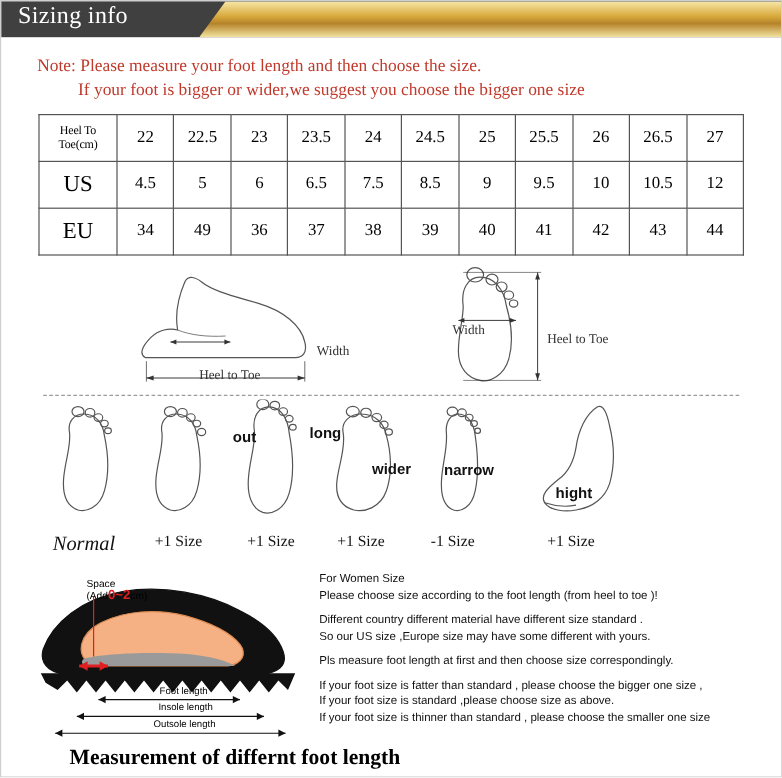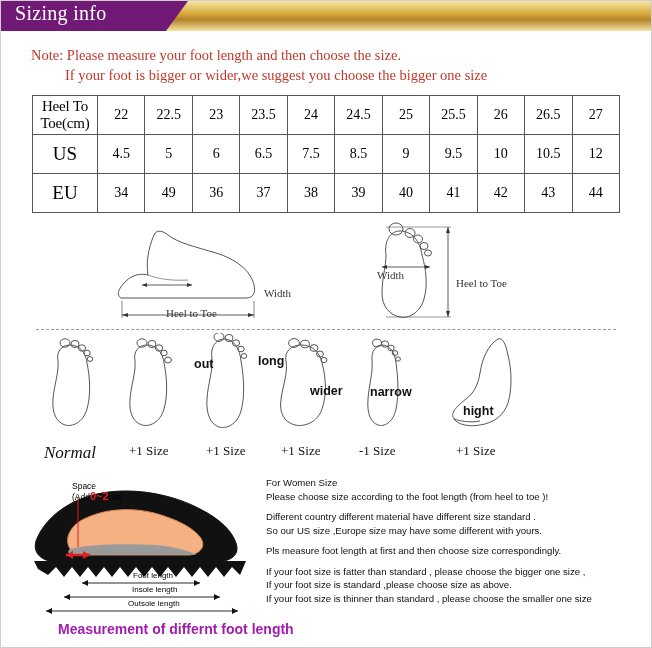--- a/index.html
+++ b/index.html
@@ -21,21 +21,21 @@
     height: 648px;
     box-sizing: border-box;
     border: 1px solid #cfcfcf;
     overflow: hidden;
   }
 
   
   .banner {
     position: relative;
     height: 30px;
-    background: #701a75;
+    background: #404040;
     overflow: hidden;
   }
   .banner .gold {
     position: absolute;
     top: 0;
     left: 165px;
     width: 487px;
     height: 30px;
     background: linear-gradient(180deg, #f7e7a8 0%, #d8a93c 42%, #b5832a 62%, #f3e3a0 100%);
     clip-path: polygon(22px 0, 487px 0, 487px 30px, 0 30px);
@@ -72,21 +72,21 @@
     text-align: center;
     height: 36px;
     font-size: 14px;
     font-family: "Liberation Serif", serif;
   }
   .size-table td.rowhead {
     width: 62px;
     font-size: 19px;
   }
   .size-table td.rowhead.small {
-    font-size: 15px;
+    font-size: 10px;
     letter-spacing: -0.2px;
     margin-left: 32px;
   }
 
   
   .diagrams {
     position: relative;
     margin: 8px auto 0 auto;
     width: 600px;
     height: 250px;
@@ -148,24 +148,24 @@
     font-size: 9.6px;
     line-height: 11.5px;
     color: #111;
   }
   .txtcol p { margin: 0 0 9px 0; }
   .txtcol p.tight { margin-bottom: 2px; }
   .measure-cap {
     position: absolute;
     left: 42px;
     top: 146px;
-    font-family: Liberation Sans, sans-serif;
+    font-family: Liberation Serif, serif;
     font-weight: bold;
-    font-size: 14px;
-    color: #a21caf;
+    font-size: 18px;
+    color: #000000;
   }
   .space-lbl {
     position: absolute;
     left: 48px;
     top: 6px;
     font-family: "Liberation Sans", sans-serif;
     font-size: 8.5px;
     color: #000;
     text-align: left;
     line-height: 10px;

